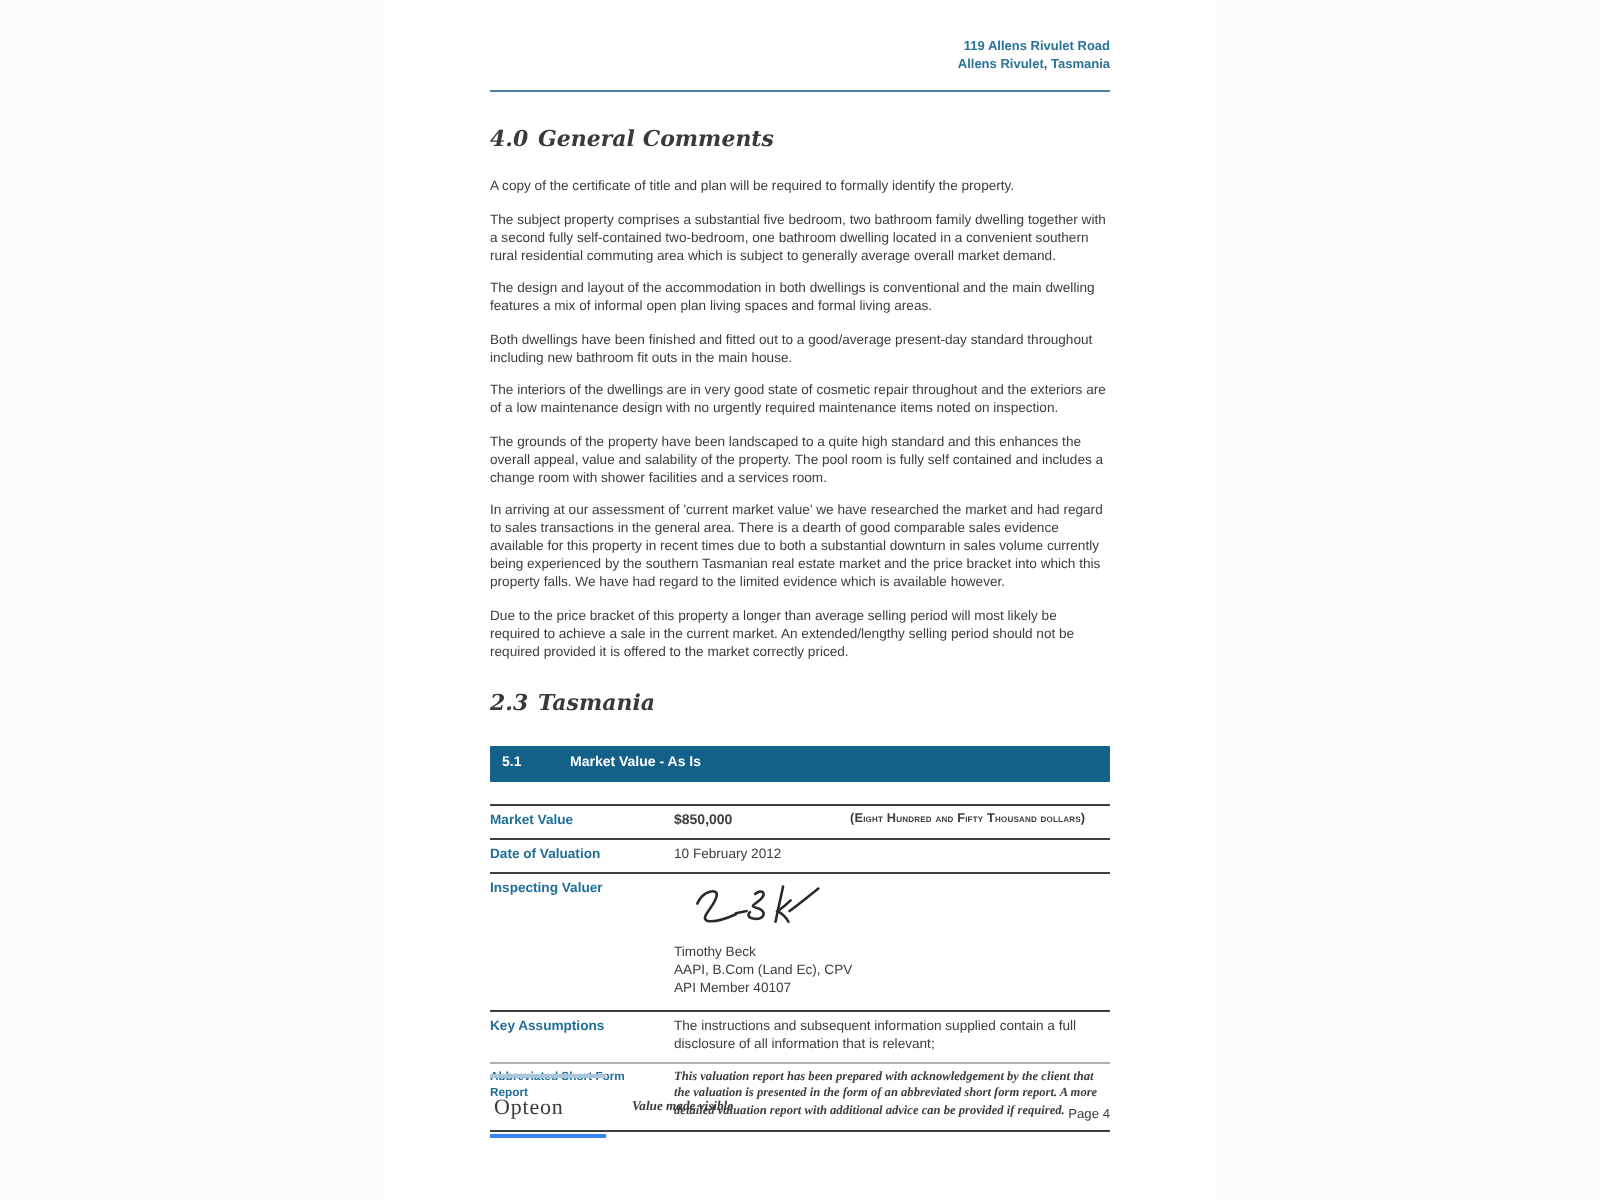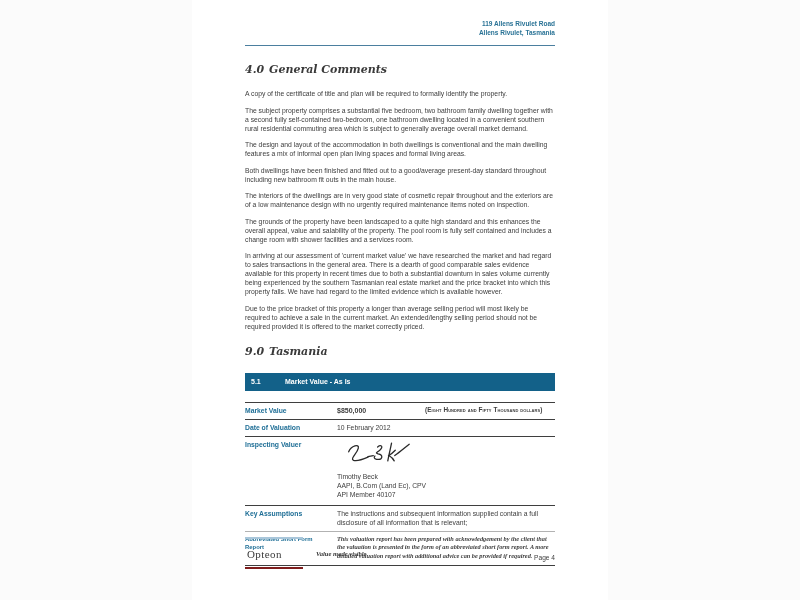--- a/index.html
+++ b/index.html
@@ -74,21 +74,21 @@
     font-weight: bold; font-style: italic;
     font-size: 6.3px; line-height: 8.5px;
   }
 
   
   .doc-footer {
     position: absolute; left: 53px; right: 53px; top: 537px;
     display: flex; align-items: center;
   }
   .opteon-logo {
-    border-top: 2px solid #a9c6da; border-bottom: 2px solid #7f1d1d;
+    border-top: 2px solid #a9c6da; border-bottom: 2px solid #3b82f6;
     padding: 5px 2px 5px 2px; width: 58px;
   }
   .opteon-logo .logo-text {
     font-family: "Liberation Serif", serif;
     font-size: 11px; color: #3a3a3a; letter-spacing: 0.4px;
   }
   .tagline {
     font-family: "Liberation Serif", serif;
     font-style: italic; font-size: 6.6px; color: #3a3a3a;
     margin-left: 13px; font-weight: 600;
@@ -117,21 +117,21 @@
     <p class="para first">A copy of the certificate of title and plan will be required to formally identify the property.</p>
     <p class="para">The subject property comprises a substantial five bedroom, two bathroom family dwelling together with a second fully self-contained two-bedroom, one bathroom dwelling located in a convenient southern rural residential commuting area which is subject to generally average overall market demand.</p>
     <p class="para">The design and layout of the accommodation in both dwellings is conventional and the main dwelling features a mix of informal open plan living spaces and formal living areas.</p>
     <p class="para">Both dwellings have been finished and fitted out to a good/average present-day standard throughout including new bathroom fit outs in the main house.</p>
     <p class="para">The interiors of the dwellings are in very good state of cosmetic repair throughout and the exteriors are of a low maintenance design with no urgently required maintenance items noted on inspection.</p>
     <p class="para">The grounds of the property have been landscaped to a quite high standard and this enhances the overall appeal, value and salability of the property.    The pool room is fully self contained and includes a change room with shower facilities and a services room.</p>
     <p class="para">In arriving at our assessment of 'current market value' we have researched the market and had regard to sales transactions in the general area.  There is a dearth of good comparable sales evidence available for this property in recent times due to both a substantial downturn in sales volume currently being experienced by the southern Tasmanian real estate market and the price bracket into which this property falls.   We have had regard to the limited evidence which is available however.</p>
     <p class="para">Due to the price bracket of this property a longer than average selling period will most likely be required to achieve a sale in the current market.   An extended/lengthy selling period should not be required provided it is offered to the market correctly priced.</p>
 
     <div class="sec-heading" style="margin-top:14px;">
-      <span class="sec-num">9.0</span><span>Tasmania</span>
+      <span class="sec-num">2.3</span><span>Tasmania</span>
     </div>
 
     <div class="vtable">
       <div class="vtable-bar">
         <span class="bar-num">5.1</span>
         <span>Market Value - As Is</span>
       </div>
 
       <div class="vtable-body">
         <div class="vrow three-col">

